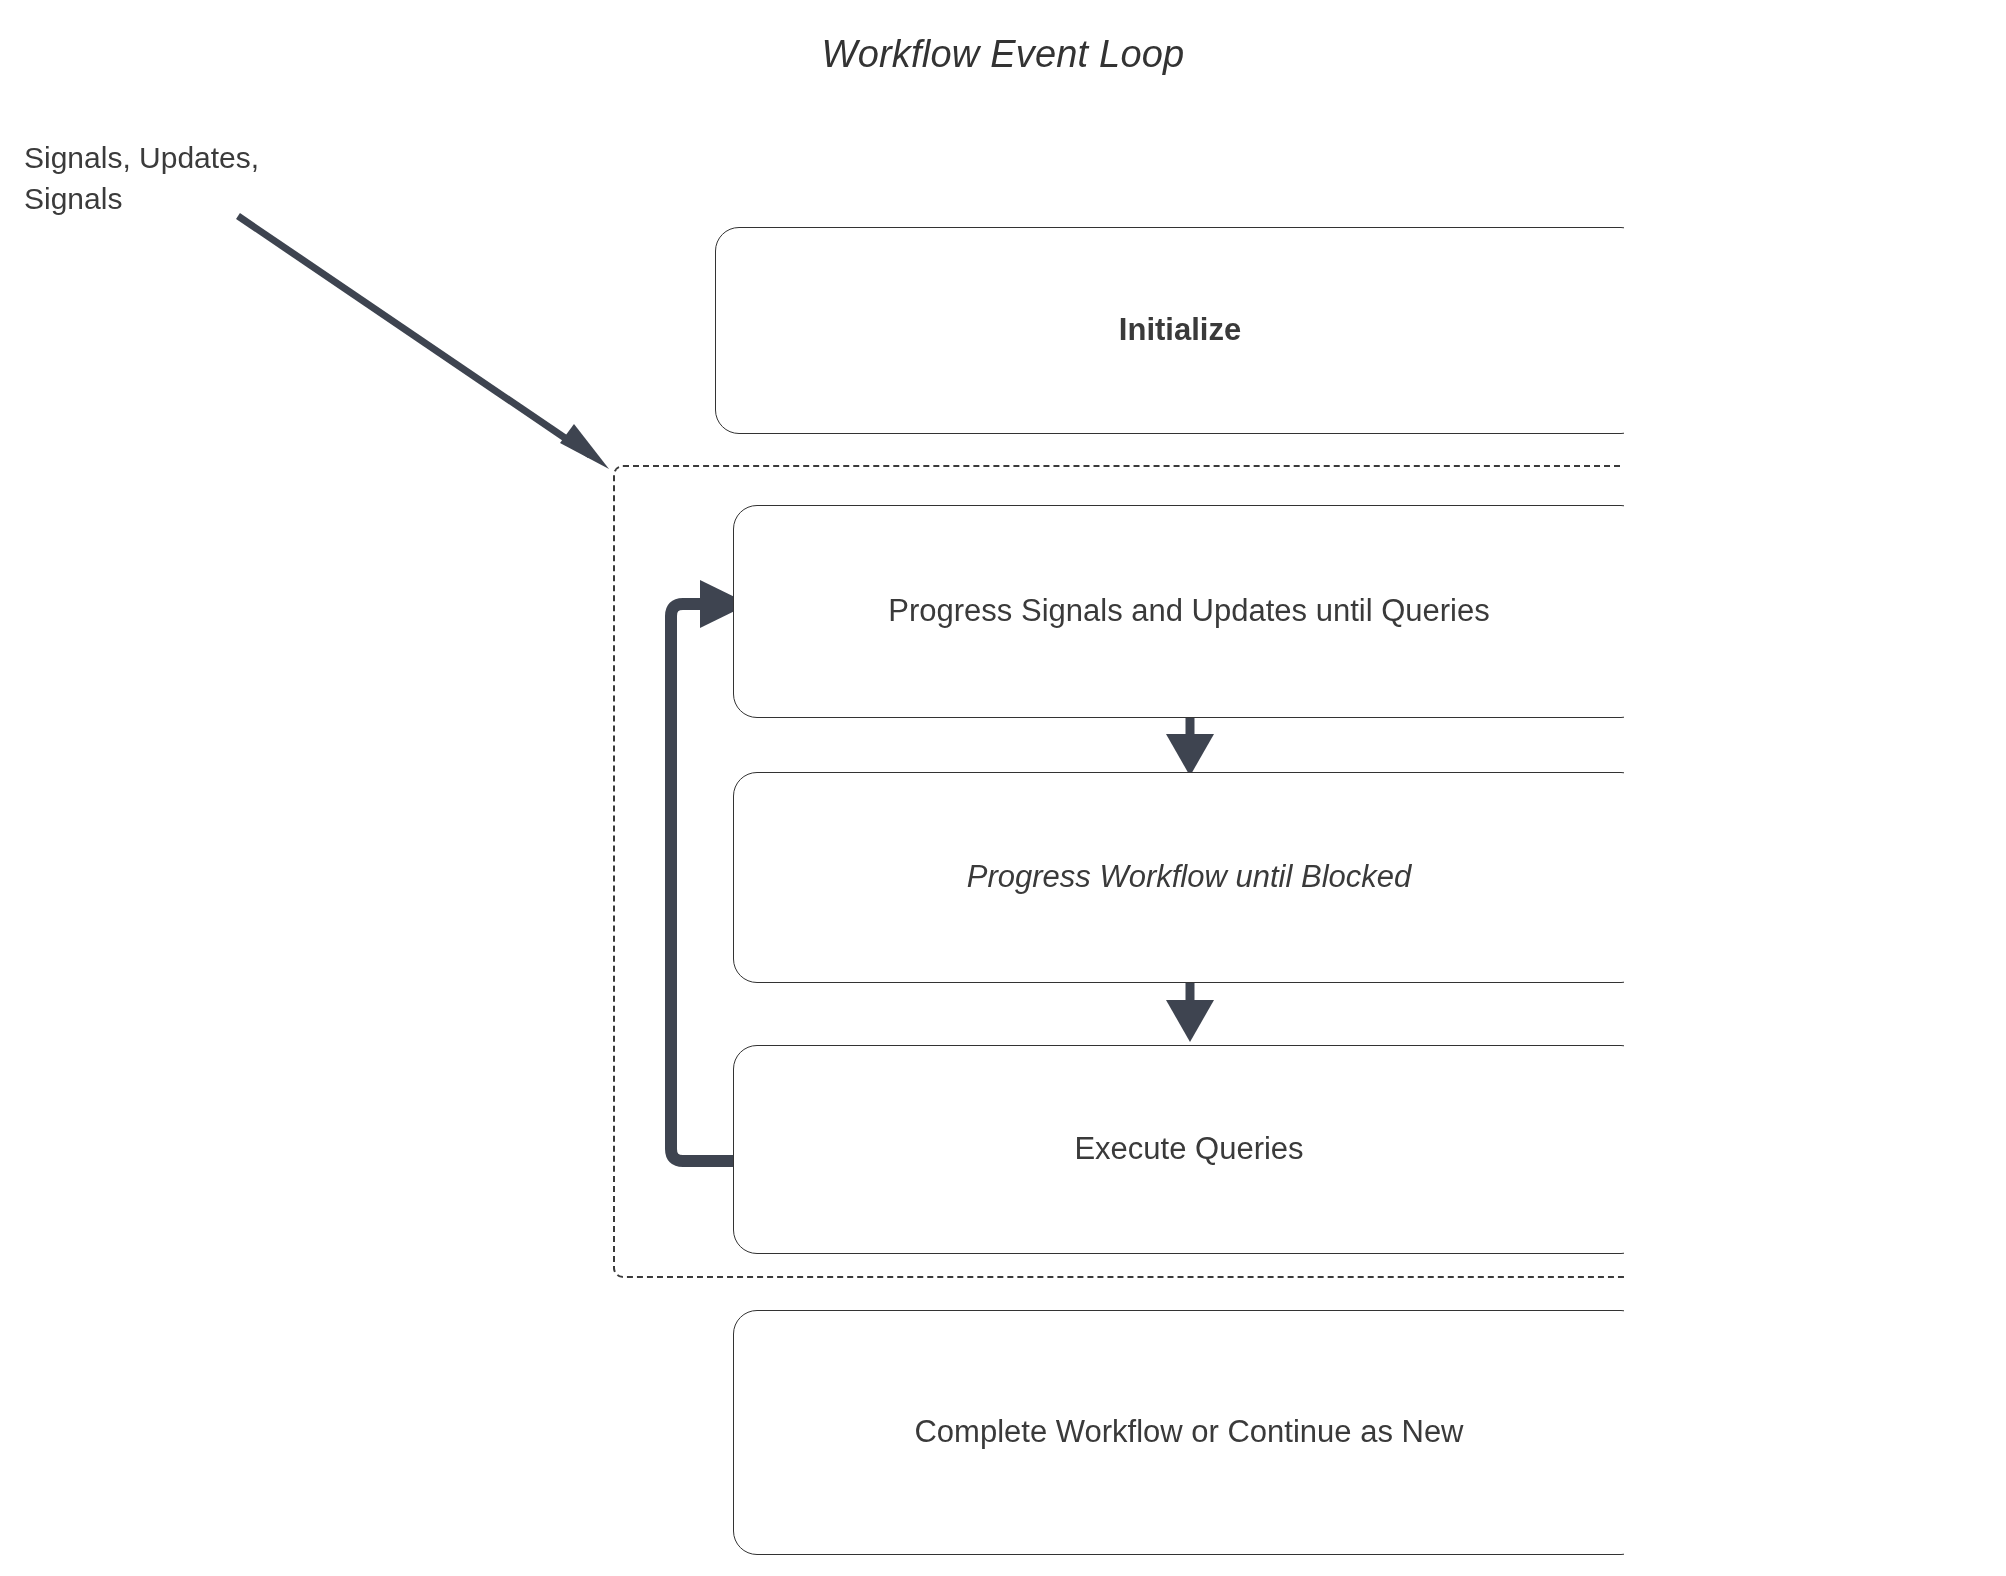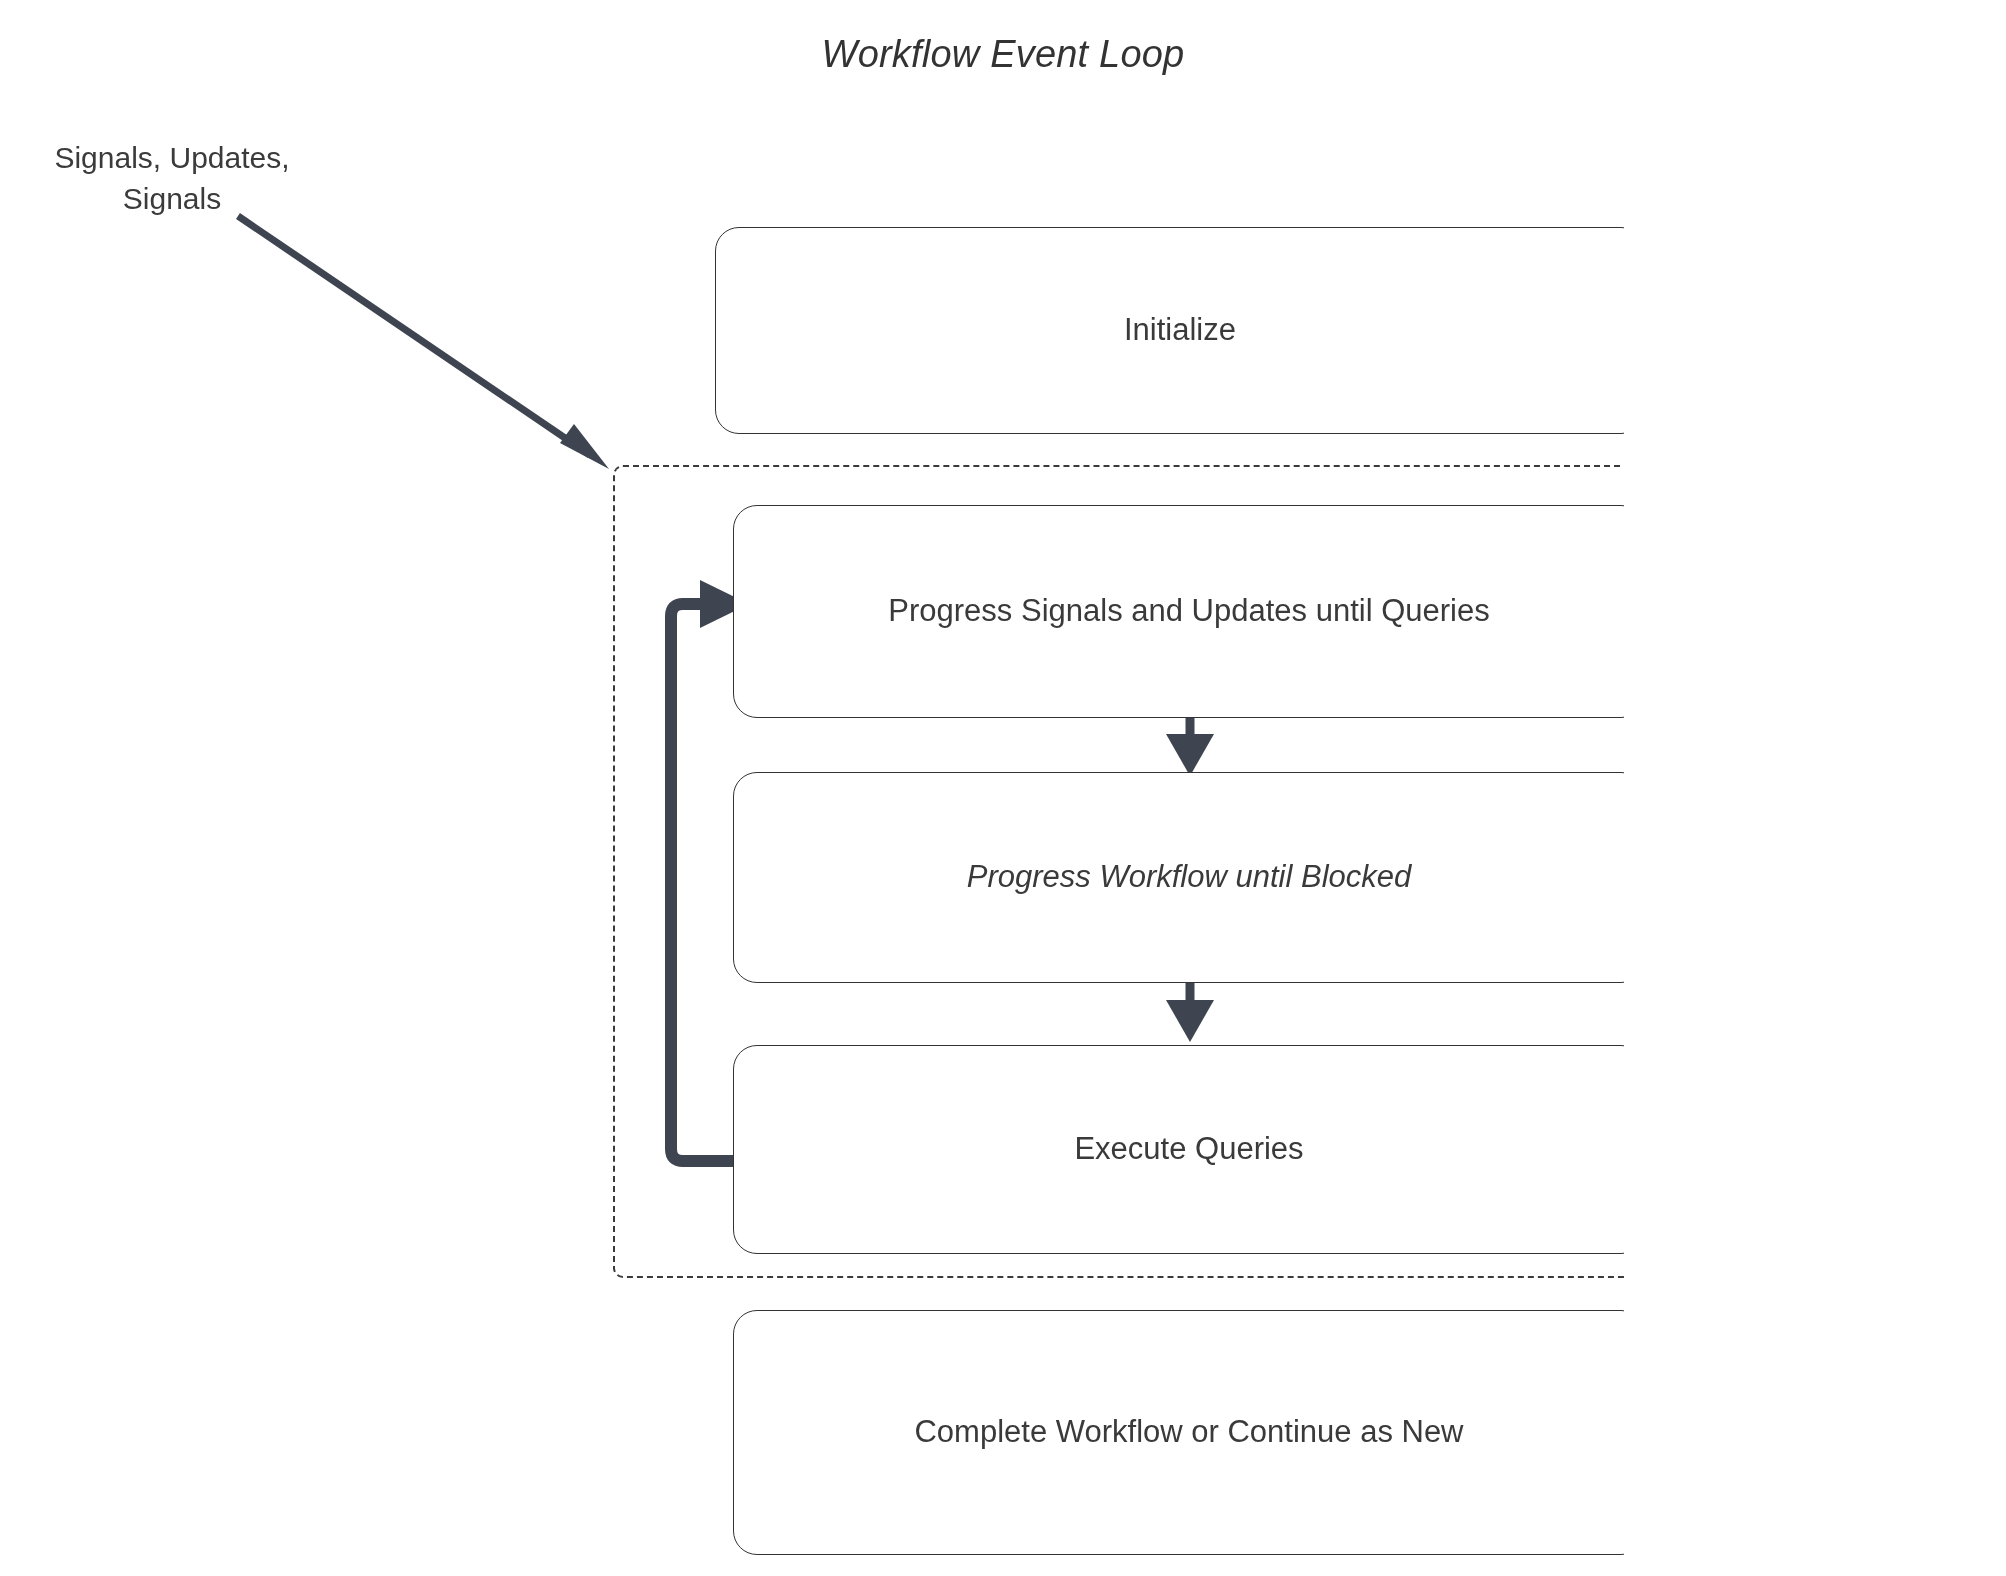--- a/index.html
+++ b/index.html
@@ -33,21 +33,21 @@
     letter-spacing: 0.2px;
     white-space: nowrap;
   }
 
   
   .input-label {
     position: absolute;
     left: 24px;
     top: 137px;
     width: 296px;
-    text-align: center;
+    text-align: left;
     font-size: 30px;
     line-height: 41px;
     color: #3b3b3b;
   }
 
   
   .node {
     position: absolute;
     box-sizing: border-box;
     background: #ffffff;
@@ -59,21 +59,21 @@
   }
   .node-label {
     font-size: 31px;
     color: #3a3a3a;
     text-align: center;
     line-height: 1.25;
     padding: 0 22px;
     white-space: nowrap;
   }
 
-  #node-initialize      { left: 715px;  top: 227px;  width: 930px; height: 207px; }
+  #node-initialize      { left: 715px;  top: 227px;  width: 930px; height: 207px; font-weight: bold; }
   #node-progress-signals{ left: 733px;  top: 505px;  width: 912px; height: 213px; }
   #node-progress-workflow{left: 733px;  top: 772px;  width: 912px; height: 211px; font-style: italic; }
   #node-execute-queries { left: 733px;  top: 1045px; width: 912px; height: 209px; }
   #node-complete        { left: 733px;  top: 1310px; width: 912px; height: 245px; }
 
   
   #loop-container {
     position: absolute;
     left: 613px;
     top: 465px;

